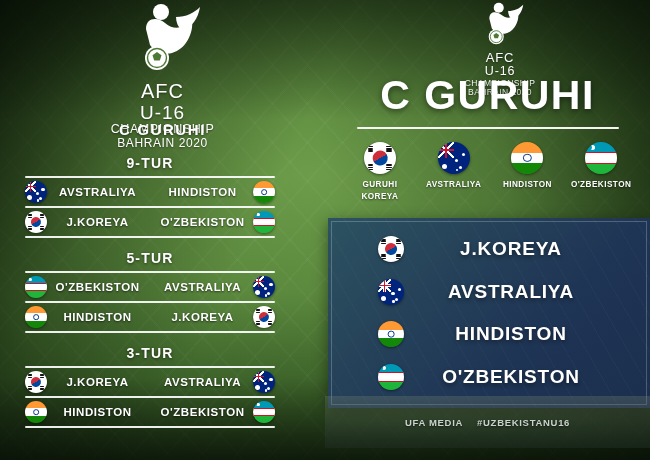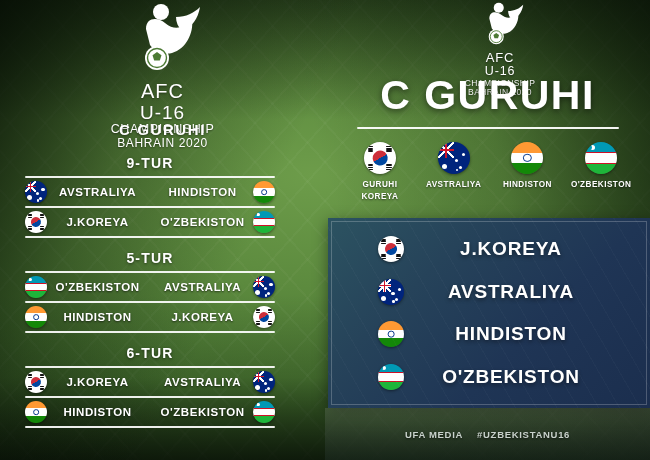--- a/index.html
+++ b/index.html
@@ -170,21 +170,21 @@
   .p-row{flex:1;display:flex;align-items:center;}
   .p-row .flag{margin-left:40px;}
   .p-row .nm{
     flex:1;text-align:center;color:#fff;font-weight:bold;
     font-size:19px;letter-spacing:.8px;margin-right:22px;
     text-shadow:0 2px 4px rgba(0,0,0,.45);
   }
 
   
   .footer{
-    position:absolute;left:325px;top:408px;width:325px;height:52px;
+    position:absolute;left:325px;top:396px;width:325px;height:52px;
     display:flex;align-items:center;justify-content:center;gap:14px;
     background:linear-gradient(180deg, rgba(120,135,115,.30) 0%, rgba(30,45,35,.55) 100%);
   }
   .footer .fi{
     color:#c9d2cc;font-weight:bold;letter-spacing:.7px;
     text-shadow:0 1px 2px rgba(0,0,0,.5);
   }
   .footer .f1{font-size:9.5px;}
   .footer .f2{font-size:9.5px;}
   .footer .f3{font-size:18px;letter-spacing:.5px;color:#e7ecea;}
@@ -304,21 +304,21 @@
               <div class="kr-b" style="left: 70%; top: 19%; width: 18%; height: 4.5%;"></div>
               <div class="kr-b" style="left: 70%; top: 26%; width: 18%; height: 4.5%;"></div>
               <div class="kr-b" style="left: 70%; top: 70%; width: 18%; height: 4.5%;"></div>
               <div class="kr-b" style="left: 70%; top: 77%; width: 18%; height: 4.5%;"></div>
               <div class="kr-b" style="left: 70%; top: 84%; width: 18%; height: 4.5%;"></div>
             </div>
           </div>
           <div class="rule"></div>
         </div>
         <div class="round">
-          <div class="round-title">6-TUR</div>
+          <div class="round-title">3-TUR</div>
           <div class="rule"></div>
           <div class="match">
             <div class="flag f-sm fl-kr">
               <div class="kr-c"></div>
               <div class="kr-b" style="left: 12%; top: 12%; width: 18%; height: 4.5%;"></div>
               <div class="kr-b" style="left: 12%; top: 19%; width: 18%; height: 4.5%;"></div>
               <div class="kr-b" style="left: 12%; top: 26%; width: 18%; height: 4.5%;"></div>
               <div class="kr-b" style="left: 12%; top: 70%; width: 18%; height: 4.5%;"></div>
               <div class="kr-b" style="left: 12%; top: 77%; width: 18%; height: 4.5%;"></div>
               <div class="kr-b" style="left: 12%; top: 84%; width: 18%; height: 4.5%;"></div>

